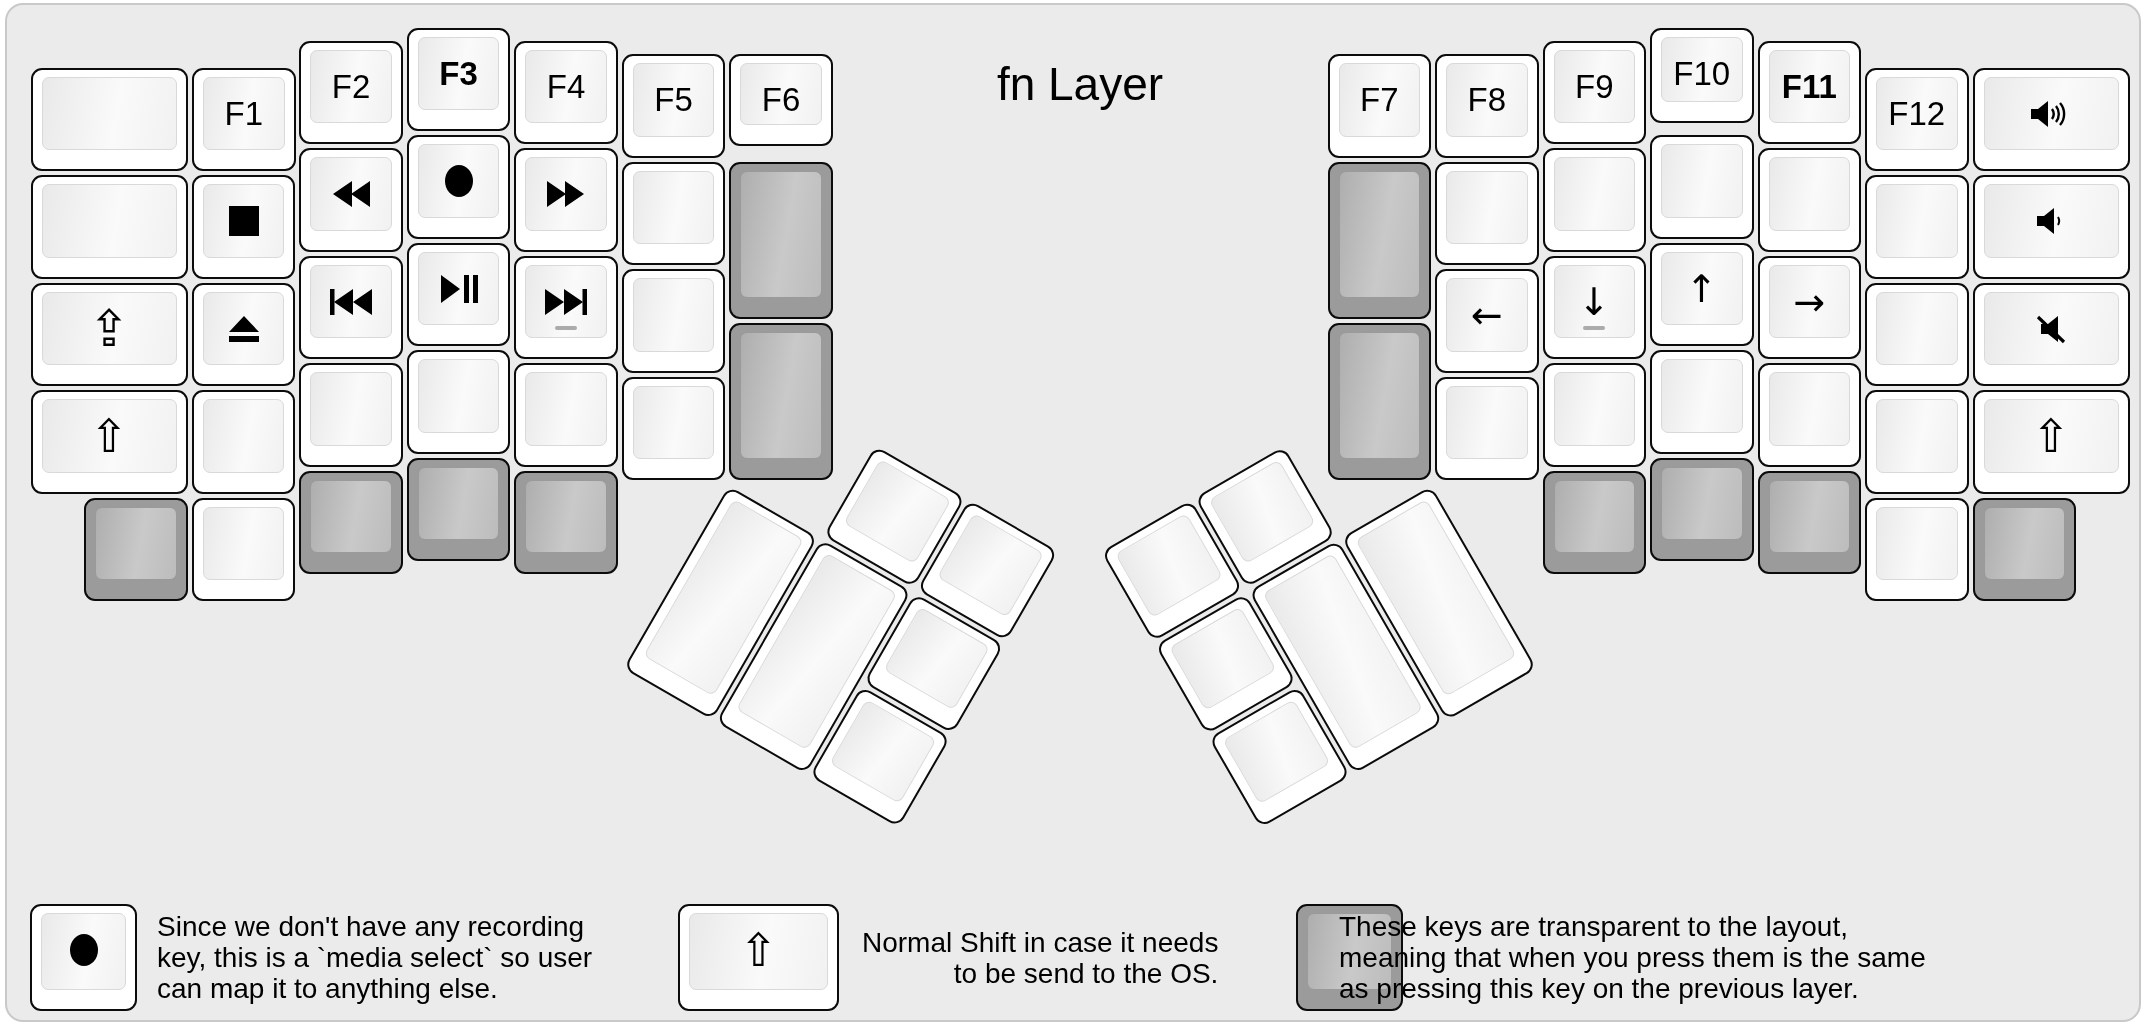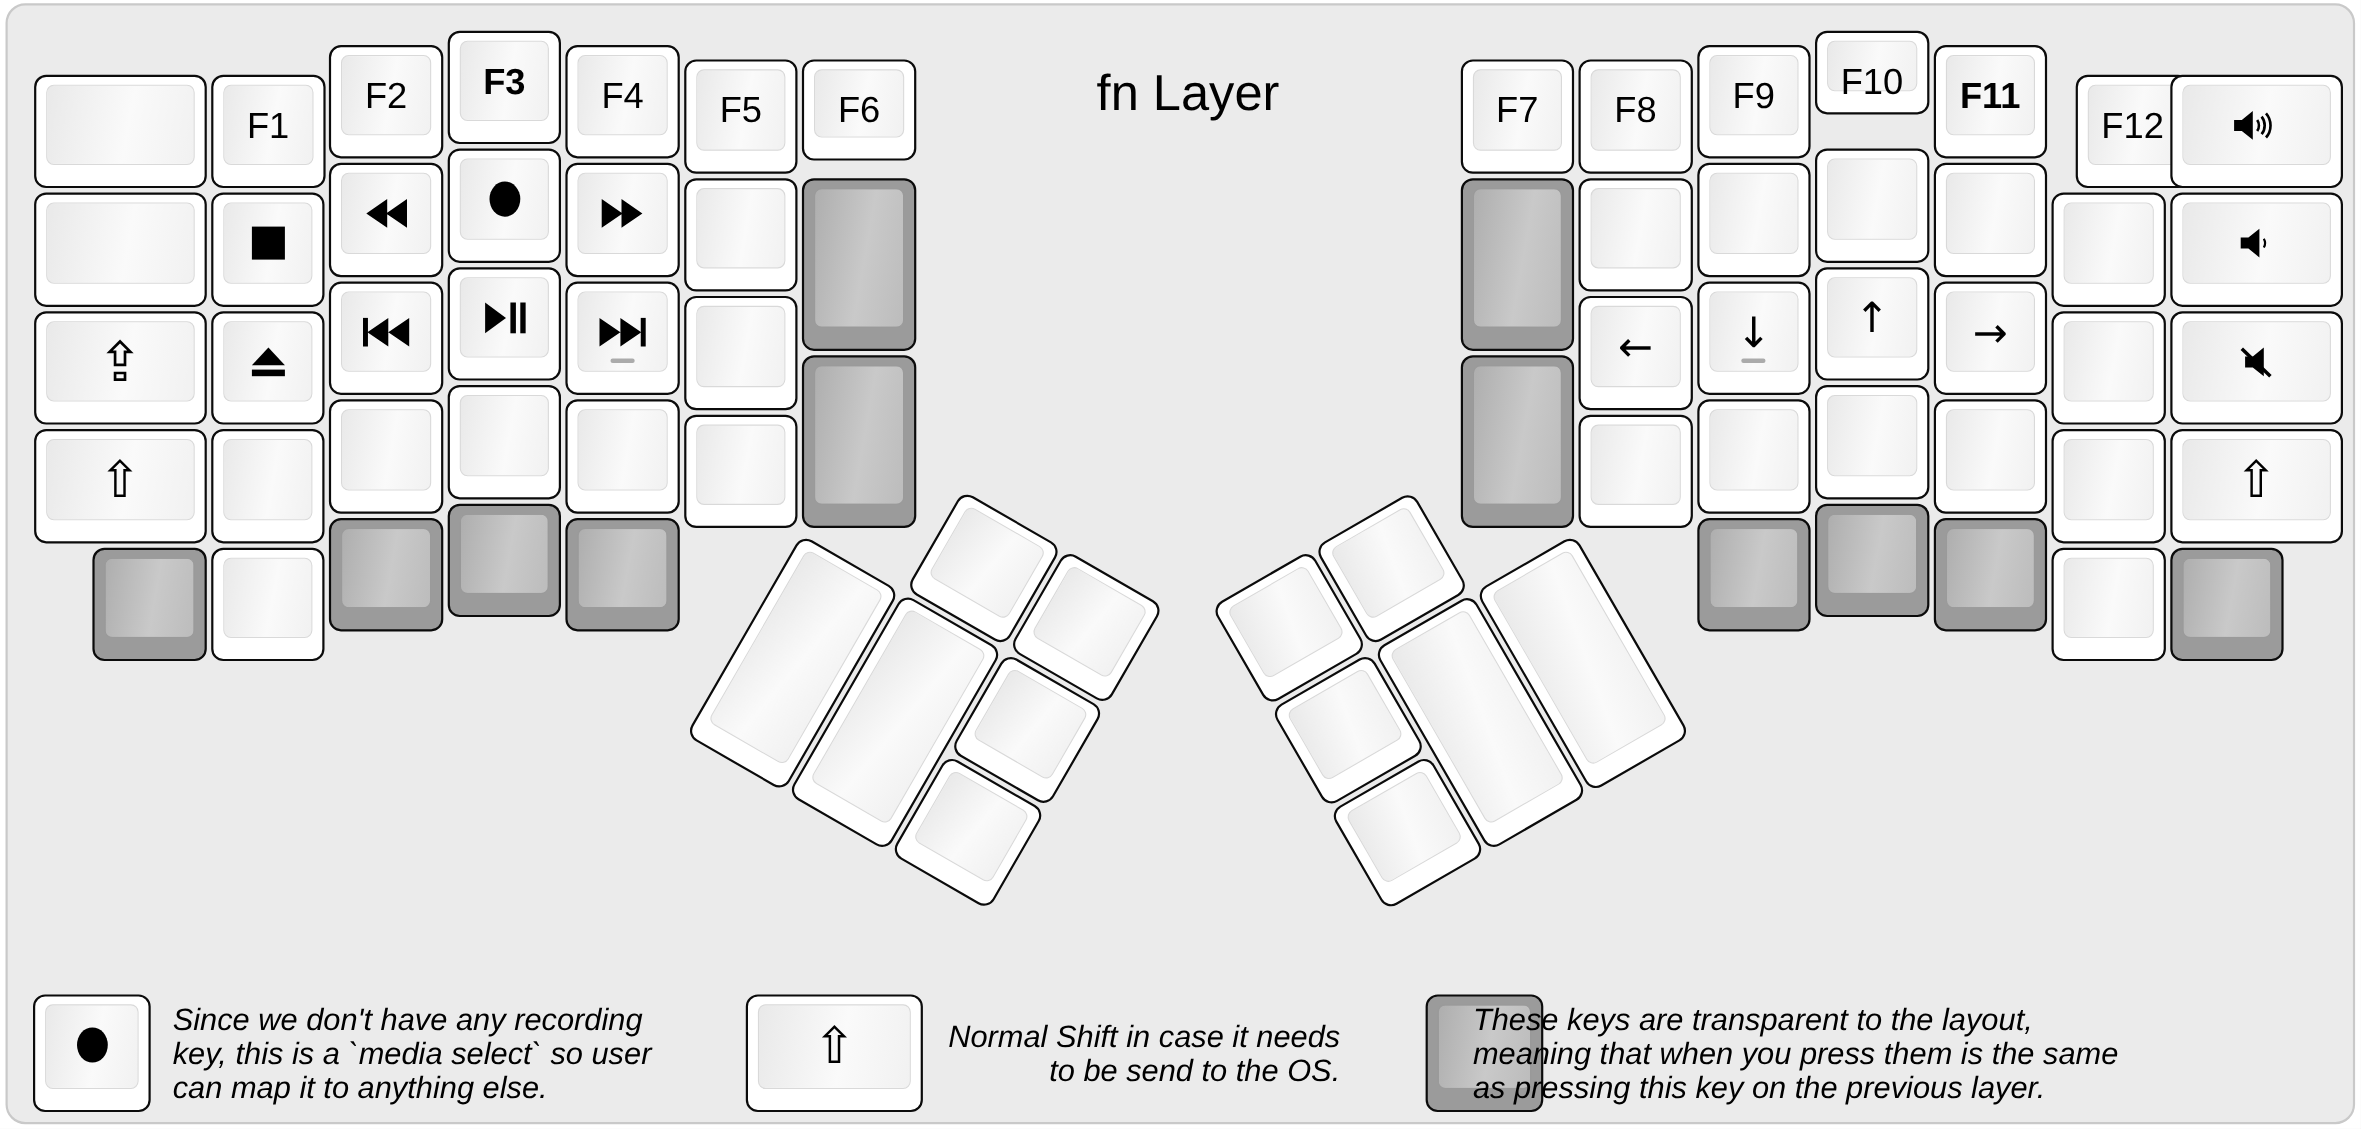--- a/index.html
+++ b/index.html
@@ -19,21 +19,21 @@
   .key.gray .cap{background:linear-gradient(100deg,#aeaeae,#c9c9c9 55%,#bcbcbc);
        border-color:#9a9a9a;}
   .klabel,.kicon{position:absolute;left:0;right:0;top:4px;height:80px;
        display:flex;align-items:center;justify-content:center;color:#000;}
   .klabel{font-size:33px;}
   .klabel.gly{font-family:"DejaVu Sans",sans-serif;}
   .kicon svg{display:block;}
   .homing{position:absolute;left:50%;transform:translateX(-50%);bottom:27px;
        width:22px;height:4px;background:#ababab;border-radius:2px;}
   .legend-text{position:absolute;height:107px;display:flex;align-items:center;
-       font-size:28px;line-height:31px;white-space:pre-line;color:#000;font-style:italic;}
+       font-size:28px;line-height:31px;white-space:pre-line;color:#000;}
 </style>
 </head>
 <body>
 
 <div class="canvas">
   <div class="board">
     <div class="title">fn Layer</div>
     <div class="kgroup" id="g-left-main" style="left: 22px; top: 21px;">
         <div class="key" style="left: 1.5px; top: 41.8125px; width: 157.25px; height: 103.5px;">
           <div class="cap"></div>
@@ -222,21 +222,21 @@
           <div class="cap"></div>
           <div class="klabel gly" style="font-size: 38px;">↓</div>
           <div class="homing"></div>
         </div>
         <div class="key" style="left: 216.5px; top: 337.438px; width: 103.5px; height: 103.5px;">
           <div class="cap"></div>
         </div>
         <div class="key gray" style="left: 216.5px; top: 444.938px; width: 103.5px; height: 103.5px;">
           <div class="cap"></div>
         </div>
-        <div class="key" style="left: 324px; top: 1.5px; width: 103.5px; height: 76px;">
+        <div class="key" style="left: 324px; top: 1.5px; width: 103.5px; height: 95px;">
           <div class="cap"></div>
           <div class="klabel">F10</div>
         </div>
         <div class="key" style="left: 324px; top: 109px; width: 103.5px; height: 103.5px;">
           <div class="cap"></div>
         </div>
         <div class="key" style="left: 324px; top: 216.5px; width: 103.5px; height: 103.5px;">
           <div class="cap"></div>
           <div class="klabel gly" style="font-size: 38px;">↑</div>
         </div>
@@ -256,21 +256,21 @@
         <div class="key" style="left: 431.5px; top: 229.938px; width: 103.5px; height: 103.5px;">
           <div class="cap"></div>
           <div class="klabel gly" style="font-size: 38px;">→</div>
         </div>
         <div class="key" style="left: 431.5px; top: 337.438px; width: 103.5px; height: 103.5px;">
           <div class="cap"></div>
         </div>
         <div class="key gray" style="left: 431.5px; top: 444.938px; width: 103.5px; height: 103.5px;">
           <div class="cap"></div>
         </div>
-        <div class="key" style="left: 539px; top: 41.8125px; width: 103.5px; height: 103.5px; margin-left: 22px;">
+        <div class="key" style="left: 539px; top: 41.8125px; width: 103.5px; height: 103.5px;">
           <div class="cap"></div>
           <div class="klabel">F12</div>
         </div>
         <div class="key" style="left: 539px; top: 149.312px; width: 103.5px; height: 103.5px;">
           <div class="cap"></div>
         </div>
         <div class="key" style="left: 539px; top: 256.812px; width: 103.5px; height: 103.5px;">
           <div class="cap"></div>
         </div>
         <div class="key" style="left: 539px; top: 364.312px; width: 103.5px; height: 103.5px;">

